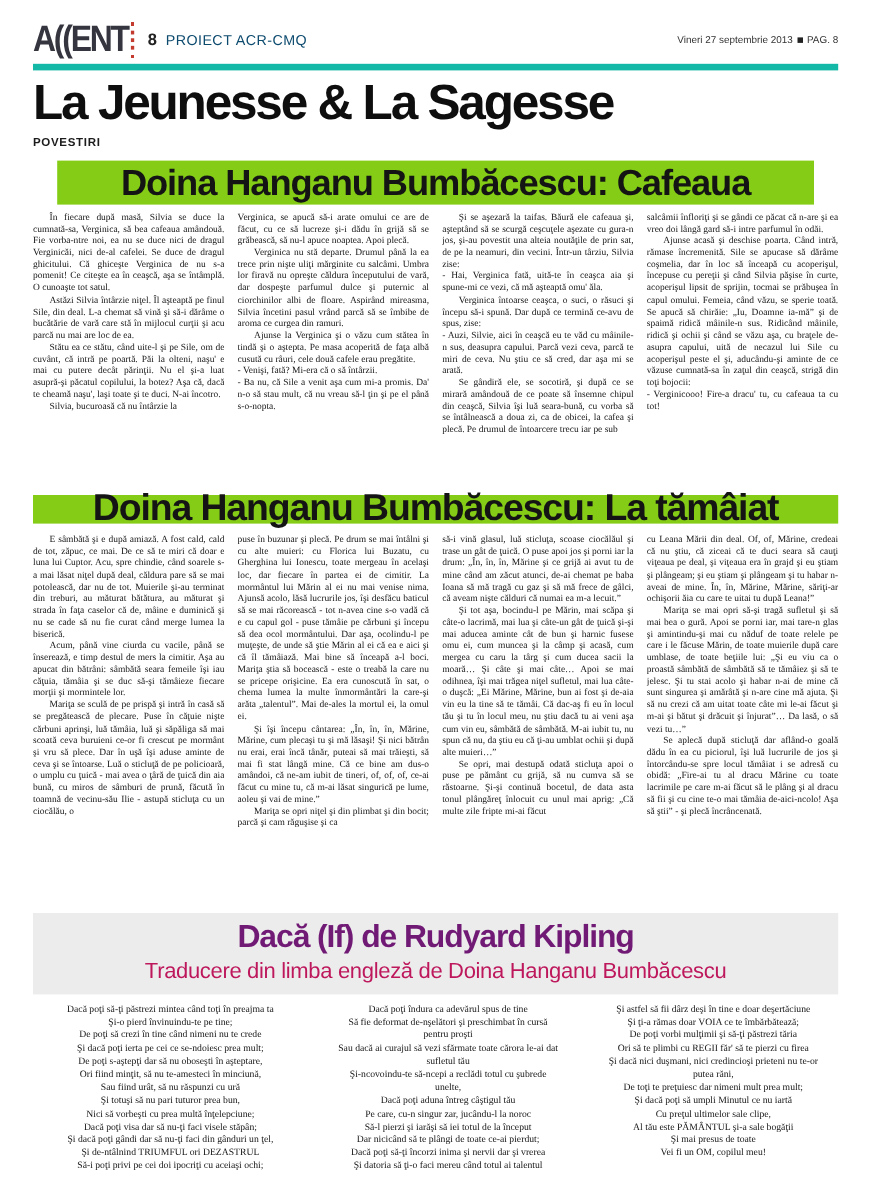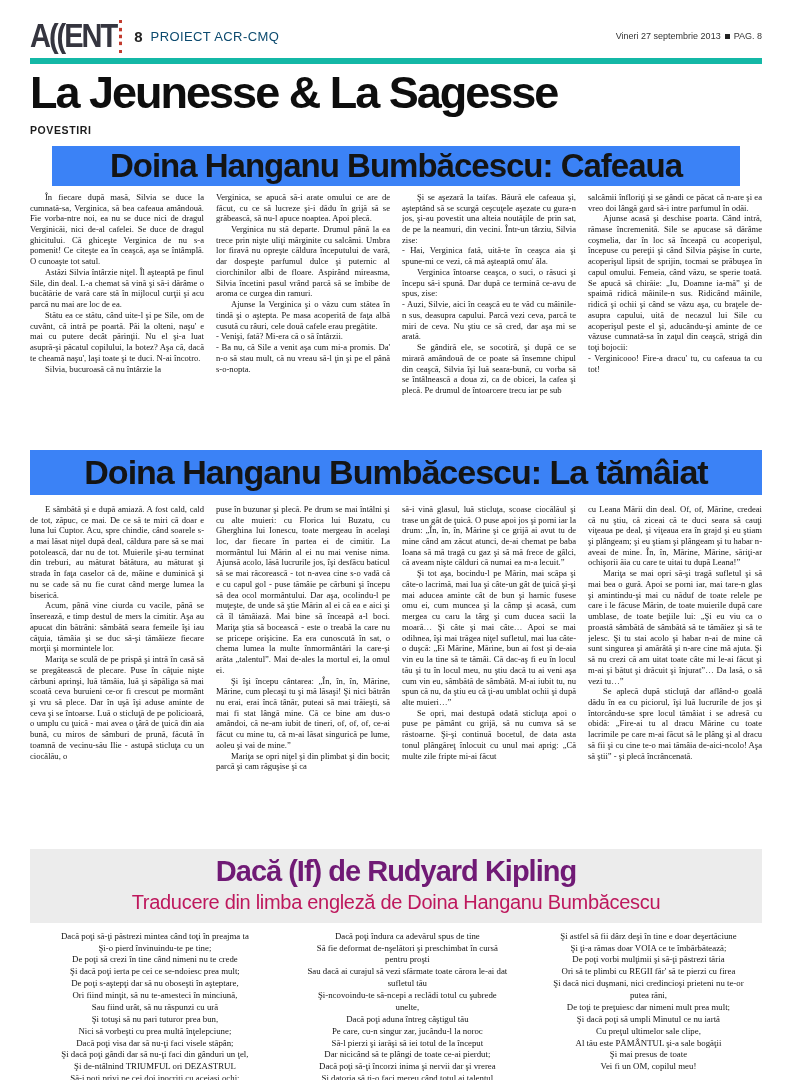--- a/index.html
+++ b/index.html
@@ -26,25 +26,25 @@
   .mast-title{
     font-family:"Liberation Sans", sans-serif;font-weight:bold;font-size:45px;
     letter-spacing:-2px;line-height:1.04;color:#0e0e0e;transform-origin:left;display:inline-block;
   }
   .kicker{
     font-family:"Liberation Sans", sans-serif;font-size:10.5px;font-weight:bold;
     letter-spacing:.6px;color:#1c1c1c;margin-top:7px;
   }
   
   .bar{
-    background:#3b82f6;display:flex;align-items:center;justify-content:center;
+    background:#84cc16;display:flex;align-items:center;justify-content:center;
     font-family:"Liberation Sans", sans-serif;font-weight:bold;color:#141414;
   }
   .bar1{margin:10px 52px 0;height:40px;font-size:33px;letter-spacing:-1px;}
-  .bar2{margin:6px 30px 0;height:45px;font-size:34px;letter-spacing:-1px;}
+  .bar2{margin:6px 30px 0;height:26px;font-size:34px;letter-spacing:-1px;}
   
   .cols{display:flex;margin:6px 30px 0;gap:12px;overflow:hidden;}
   .col{flex:1;overflow:hidden;}
   .cols-1{height:252px;}
   .cols-2{height:336px;margin-top:9px;}
   .story p{
     margin:0;font-size:8.6px;line-height:1.25;text-align:justify;text-indent:15px;color:#141414;
   }
   .story p.ni{text-indent:0;}
   

